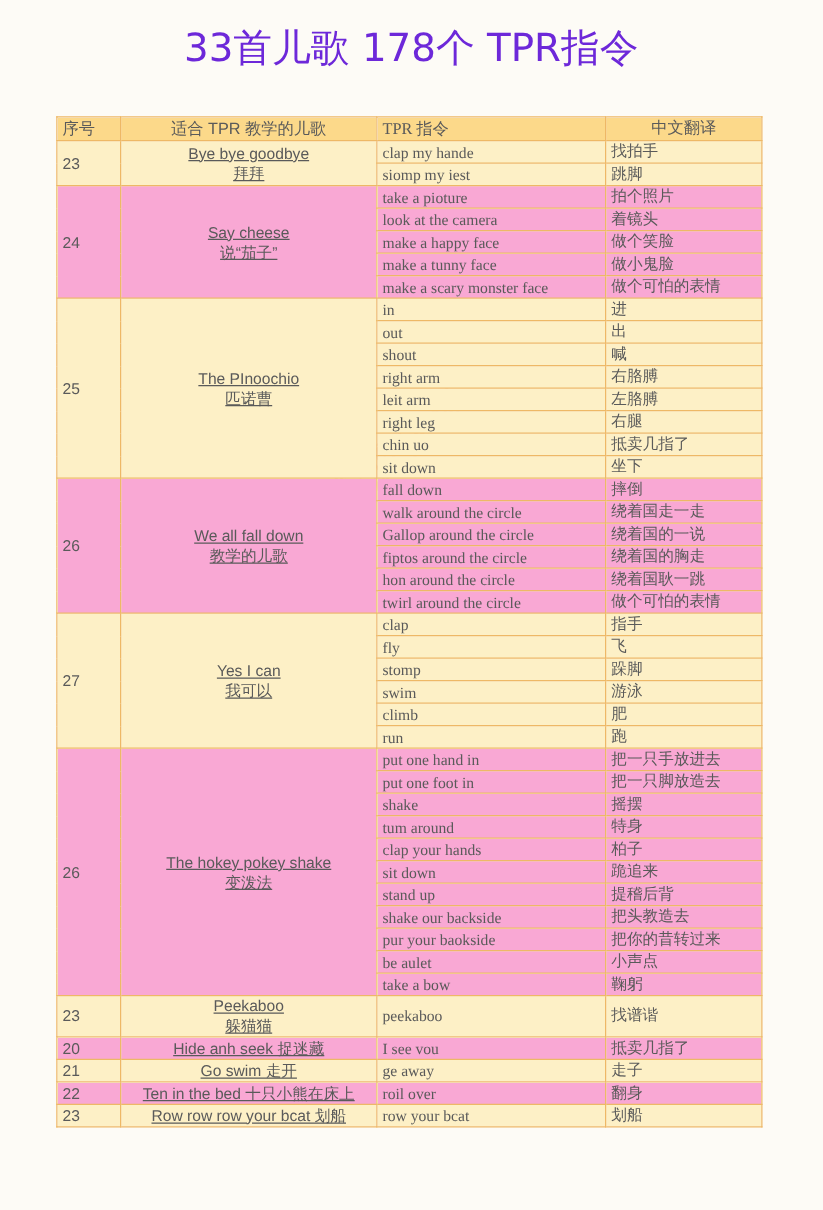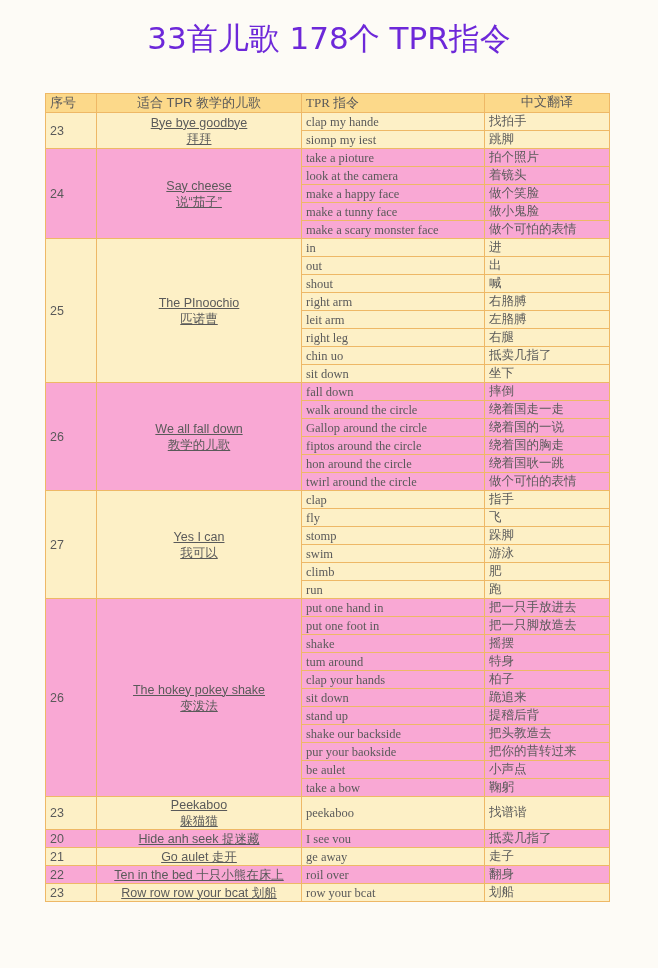--- a/index.html
+++ b/index.html
@@ -248,21 +248,21 @@
         <td class="c-num">20</td>
         <td class="c-song">
           <span class="zh">Hide anh seek 捉迷藏</span>
         </td>
         <td class="c-cmd">I see vou</td>
         <td class="c-zh">抵卖几指了</td>
       </tr>
       <tr class="g-light">
         <td class="c-num">21</td>
         <td class="c-song">
-          <span class="zh">Go aulet 走开</span>
+          <span class="zh">Go swim 走开</span>
         </td>
         <td class="c-cmd">ge away</td>
         <td class="c-zh">走子</td>
       </tr>
       <tr class="g-dark">
         <td class="c-num">22</td>
         <td class="c-song">
           <span class="zh">Ten in the bed 十只小熊在床上</span>
         </td>
         <td class="c-cmd">roil over</td>

